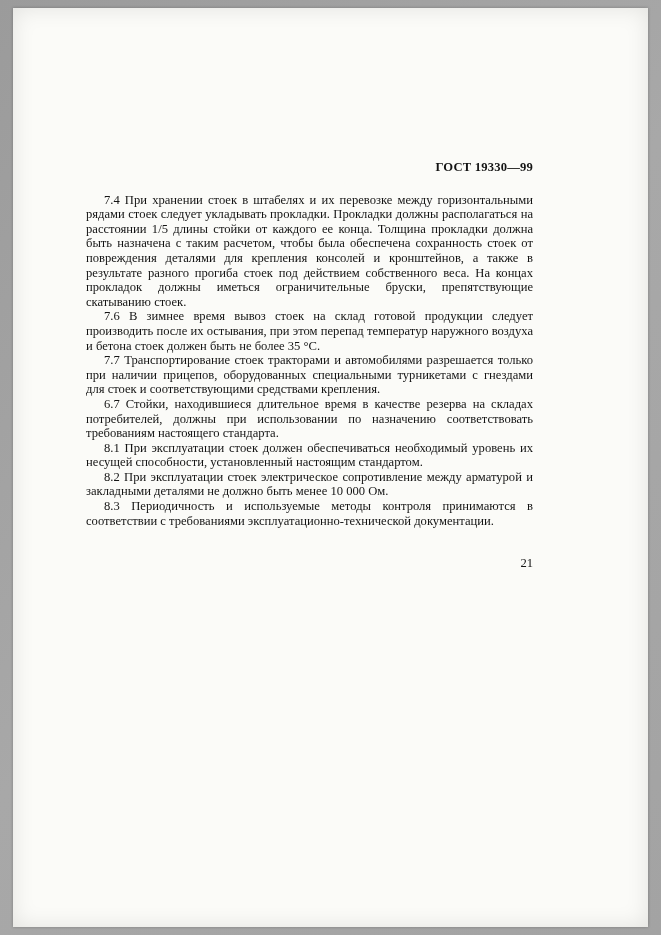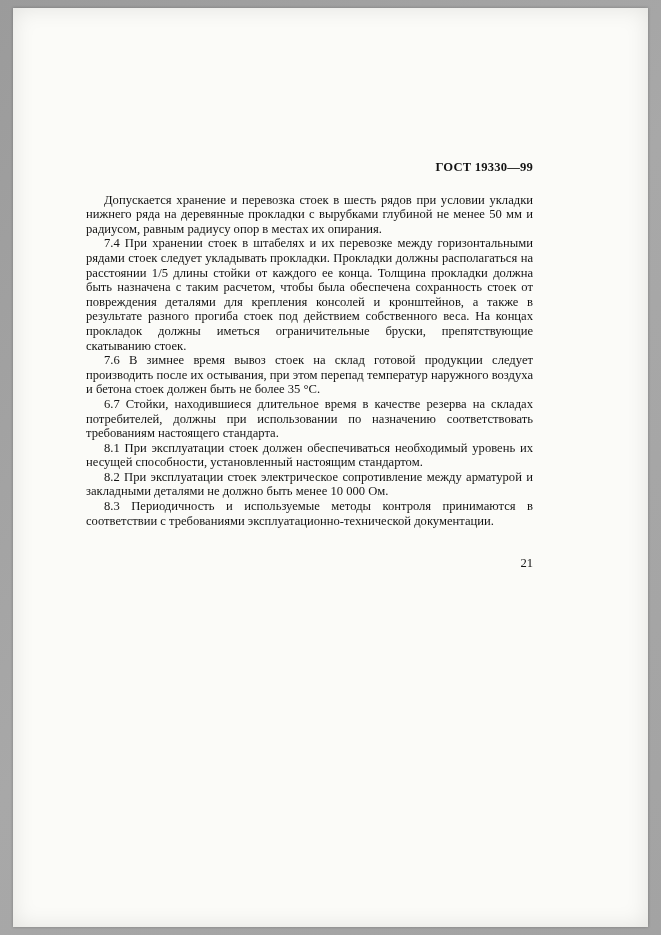--- a/index.html
+++ b/index.html
@@ -58,27 +58,27 @@
 </style>
 </head>
 <body>
 
 <div class="scan">
   <div class="page">
     <div class="doc-content">
 
       <div class="doc-header">ГОСТ 19330—99</div>
 
-      <p class="para">Допускается хранение и перевозка стоек в шесть рядов при условии укладки нижнего ряда на деревянные прокладки с вырубками глубиной не менее 50 мм и радиусом, равным радиусу опор в местах их опирания.</p>
 
       <p class="para">7.4 При хранении стоек в штабелях и их перевозке между горизонтальными рядами стоек следует укладывать прокладки. Прокладки должны располагаться на расстоянии 1/5 длины стойки от каждого ее конца. Толщина прокладки должна быть назначена с таким расчетом, чтобы была обеспечена сохранность стоек от повреждения деталями для крепления консолей и кронштейнов, а также в результате разного прогиба стоек под действием собственного веса. На концах прокладок должны иметься ограничительные бруски, препятствующие скатыванию стоек.</p>
 
 
       <p class="para">7.6 В зимнее время вывоз стоек на склад готовой продукции следует производить после их остывания, при этом перепад температур наружного воздуха и бетона стоек должен быть не более 35 °С.</p>
 
+      <p class="para">7.7 Транспортирование стоек тракторами и автомобилями разрешается только при наличии прицепов, оборудованных специальными турникетами с гнездами для стоек и соответствующими средствами крепления.</p>
 
       <p class="para">6.7 Стойки, находившиеся длительное время в качестве резерва на складах потребителей, должны при использовании по назначению соответствовать требованиям настоящего стандарта.</p>
 
 
       <p class="para">8.1 При эксплуатации стоек должен обеспечиваться необходимый уровень их несущей способности, установленный настоящим стандартом.</p>
 
       <p class="para">8.2 При эксплуатации стоек электрическое сопротивление между арматурой и закладными деталями не должно быть менее 10 000 Ом.</p>
 
       <p class="para">8.3 Периодичность и используемые методы контроля принимаются в соответствии с требованиями эксплуатационно-технической документации.</p>
 

